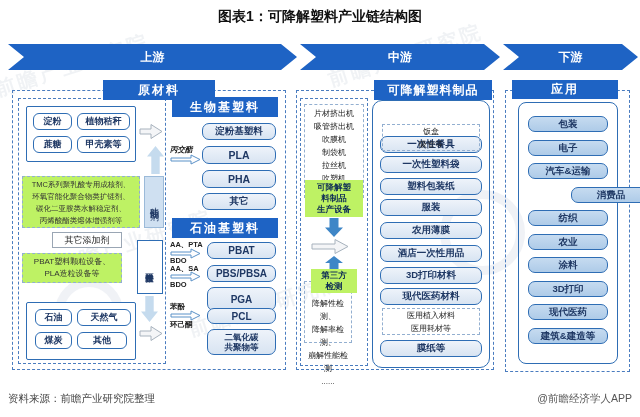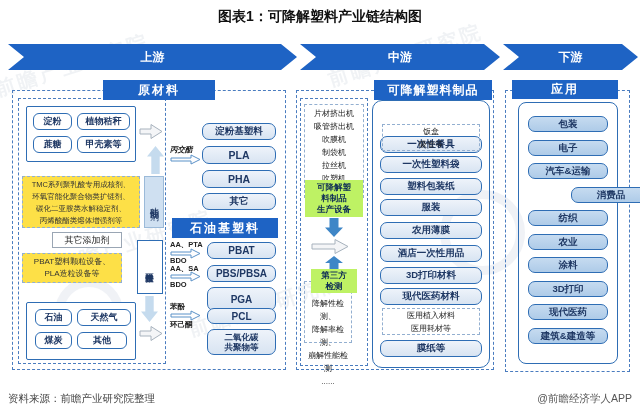--- a/index.html
+++ b/index.html
@@ -8,21 +8,21 @@
   .abs{position:absolute;box-sizing:border-box;}
   
   .ribbon{height:26px;background:#1e63c4;color:#fff;font-weight:bold;font-size:12px;
           display:flex;align-items:center;justify-content:center;
           clip-path:polygon(0 0,calc(100% - 16px) 0,100% 50%,calc(100% - 16px) 100%,0 100%,16px 50%);}
   
   .sec-header{background:#1e63c4;color:#fff;font-weight:bold;font-size:12px;
           display:flex;align-items:center;justify-content:center;letter-spacing:2px;z-index:3;}
   
   .dashed{border:1px dashed #4a7cbf;}
-  .dashed-gray{border:1px dashed #93afd0;background:#fde047;}
+  .dashed-gray{border:1px dashed #93afd0;background:#bef264;}
   .solid{border:1px solid #2e6db4;background:#fff;}
   
   .chip{border:1px solid #2e6db4;background:#fff;border-radius:6px;display:flex;align-items:center;
         justify-content:center;font-size:9px;font-weight:bold;color:#1f3864;}
   
   .item{border:1px solid #2e6db4;background:linear-gradient(#eef3fa,#d8e4f2);border-radius:7px;
         display:flex;align-items:center;justify-content:center;font-size:9.5px;font-weight:bold;color:#1f3864;z-index:2;}
   .item.small{font-size:8.5px;line-height:10px;text-align:center;flex-direction:column;}
   .appitem{background:linear-gradient(#c6dbf0,#aecbe8);}
   
@@ -112,20 +112,21 @@
   <div class="abs chip" style="left:35px;top:309px;width:37px;height:17px;">石油</div>
   <div class="abs chip" style="left:77px;top:309px;width:54px;height:17px;">天然气</div>
   <div class="abs chip" style="left:35px;top:332px;width:37px;height:17px;">煤炭</div>
   <div class="abs chip" style="left:77px;top:332px;width:50px;height:17px;">其他</div>
   <div class="abs" style="left:139px;top:325px;z-index:2;">
     <svg width="24" height="17" viewBox="0 0 24 17">
         <path d="M1 6 H12 V1.5 L23 8.5 L12 15.5 V11 H1 Z" fill="#f4f5f7" stroke="#a7b2bd"></path>
       </svg>
   </div>
 
+  <div class="abs sec-header" style="left:172px;top:97px;width:106px;height:20px;">生物基塑料</div>
   <div class="abs item" style="left:202px;top:123px;width:74px;height:17px;">淀粉基塑料</div>
   <div class="abs item" style="left:202px;top:146px;width:74px;height:18px;font-size:10.5px;">PLA</div>
   <div class="abs item" style="left:202px;top:170px;width:74px;height:18px;font-size:10.5px;">PHA</div>
   <div class="abs item" style="left:202px;top:193px;width:74px;height:17px;">其它</div>
   <div class="abs slabel" style="left:170px;top:145px;font-style:italic;">丙交酯</div>
   <div class="abs" style="left:170px;top:154px;z-index:2;">
     <svg width="31" height="11" viewBox="0 0 31 11">
         <path d="M1 4 H21 V1 L30 5.5 L21 10 V7 H1 Z" fill="#fdfdfe" stroke="#5b92c8"></path>
       </svg>
   </div>

